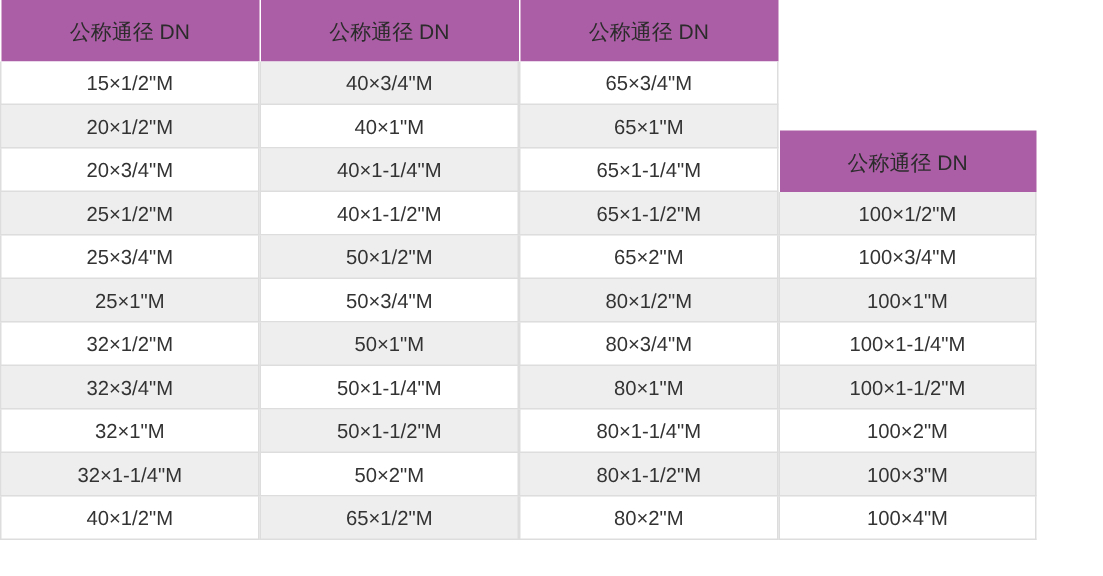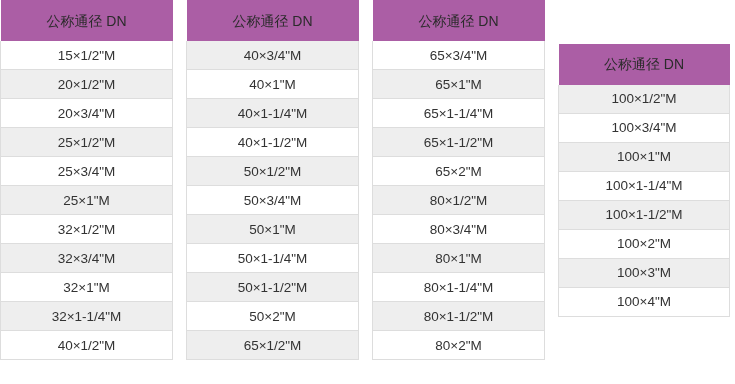--- a/index.html
+++ b/index.html
@@ -8,22 +8,22 @@
     background: #ffffff;
   }
   body {
     width: 735px;
     height: 384px;
     font-family: "Liberation Sans", "DejaVu Sans", sans-serif;
     overflow: hidden;
   }
   .tables-row {
     display: flex;
-    align-items: center;
-    gap: 13px;
+    align-items: flex-end;
+    gap: 0;
     padding: 0;
   }
   .spec-table {
     flex: 0 0 auto;
     width: 173px;
     border-collapse: collapse;
     border-spacing: 0;
     table-layout: fixed;
   }
   .spec-table.last { width: 172px; }

